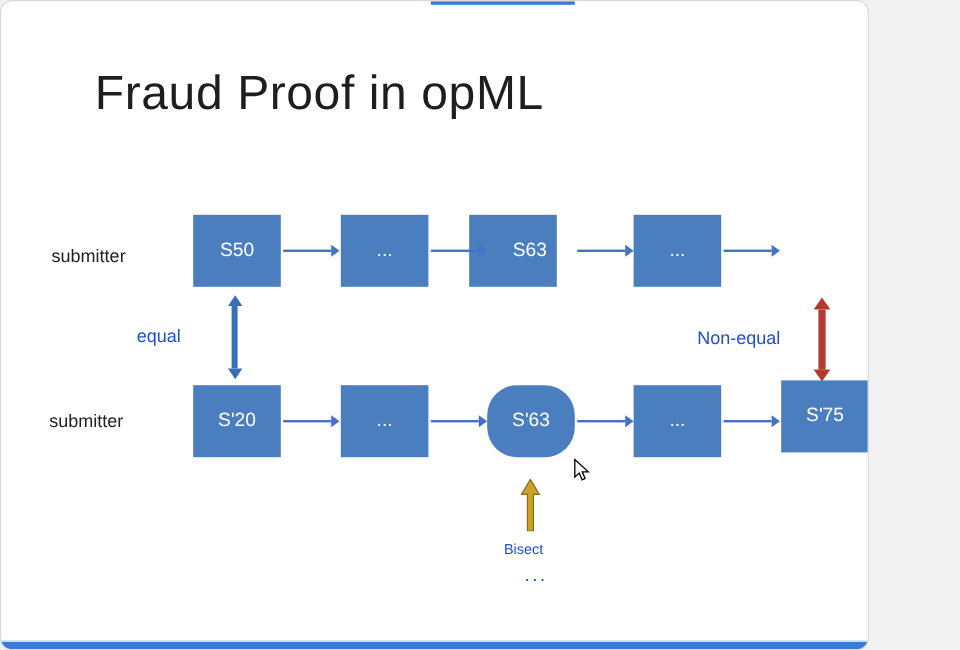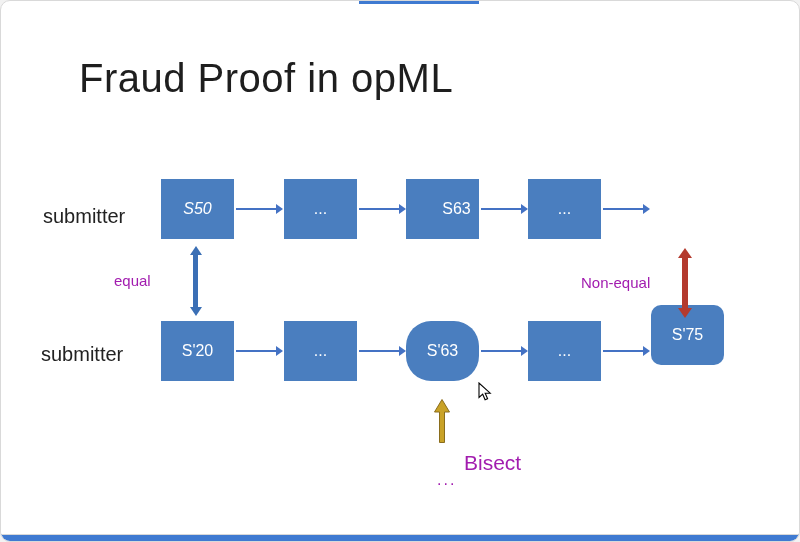--- a/index.html
+++ b/index.html
@@ -3,21 +3,21 @@
 <meta charset="utf-8">
 <style>
   html, body {
     margin: 0;
     padding: 0;
     background: #f2f2f2;
     font-family: "Liberation Sans", sans-serif;
   }
   .stage {
     position: relative;
-    width: 800px;
+    width: 724px;
     height: 542px;
     background: #ffffff;
     border: 1px solid #d9d9d9;
     border-radius: 10px;
     overflow: hidden;
     box-sizing: border-box;
   }
   .top-bar {
     position: absolute;
     left: 358px;
@@ -39,21 +39,21 @@
     position: absolute;
     left: 78px;
     top: 55px;
     font-size: 40px;
     color: var(--text-dark, #1e1e1e);
     letter-spacing: 0.5px;
     white-space: nowrap;
   }
   .row-label {
     position: absolute;
-    font-size: 20px;
+    font-size: 15px;
     color: #222;
     white-space: nowrap;
   }
   .box {
     position: absolute;
     width: 73px;
     height: 60px;
     background: var(--box-blue, #4a7ebf);
     color: var(--box-text, #ffffff);
     font-size: 16px;
@@ -130,54 +130,54 @@
     bottom: -10px;
     left: 50%;
     transform: translateX(-50%);
     border: 7px solid transparent;
     border-top: 10px solid var(--non-equal-red, #b43a2e);
     border-bottom: none;
   }
   .annot {
     position: absolute;
     font-size: 15px;
-    color: #a21caf;
+    color: #1d4ed8;
     white-space: nowrap;
   }
-  .bisect-label { font-size: 21px; margin-left: 44px; }
+  .bisect-label { font-size: 12px; }
   .bisect-dots  { font-size: 16px; letter-spacing: 2px; }
   .icon-abs { position: absolute; }
 </style>
 </head>
 <body>
 
 <div class="stage">
 
   <div class="top-bar"></div>
 
   <h1 class="title" style="margin:0; font-weight:400;">Fraud Proof in opML</h1>
 
   <div class="row-label" style="left:42px; top:204px;">submitter</div>
   <div class="row-label" style="left:40px; top:342px;">submitter</div>
 
-  <div class="box" style="left:160px; top:178px;font-style:italic;">S50</div>
+  <div class="box" style="left:160px; top:178px;">S50</div>
   <div class="box" style="left:283px; top:178px;">...</div>
-  <div class="box" style="left:405px; top:178px;padding-left:28px;">S63</div>
+  <div class="box" style="left:390px; top:178px;padding-left:28px;">S63</div>
   <div class="box" style="left:527px; top:178px;">...</div>
 
   <div class="harrow" style="left:235px; top:207px;"></div>
   <div class="harrow" style="left:358px; top:207px;"></div>
   <div class="harrow" style="left:480px; top:207px;"></div>
   <div class="harrow" style="left:602px; top:207px;"></div>
 
   <div class="box" style="left:160px; top:320px;">S'20</div>
   <div class="box" style="left:283px; top:320px;">...</div>
   <div class="box" style="left:405px; top:320px;border-radius:25px;">S'63</div>
   <div class="box" style="left:527px; top:320px;">...</div>
-  <div class="box" style="left:650px; top:304px;border-radius:10px;">S'75</div>
+  <div class="box" style="left:650px; top:316px;">S'75</div>
 
   <div class="harrow" style="left:235px; top:349px;"></div>
   <div class="harrow" style="left:358px; top:349px;"></div>
   <div class="harrow" style="left:480px; top:349px;"></div>
   <div class="harrow" style="left:602px; top:349px;"></div>
 
   <div class="varrow blue"></div>
   <div class="varrow red"></div>
 
   <div class="annot" style="left:113px; top:271px;">equal</div>

